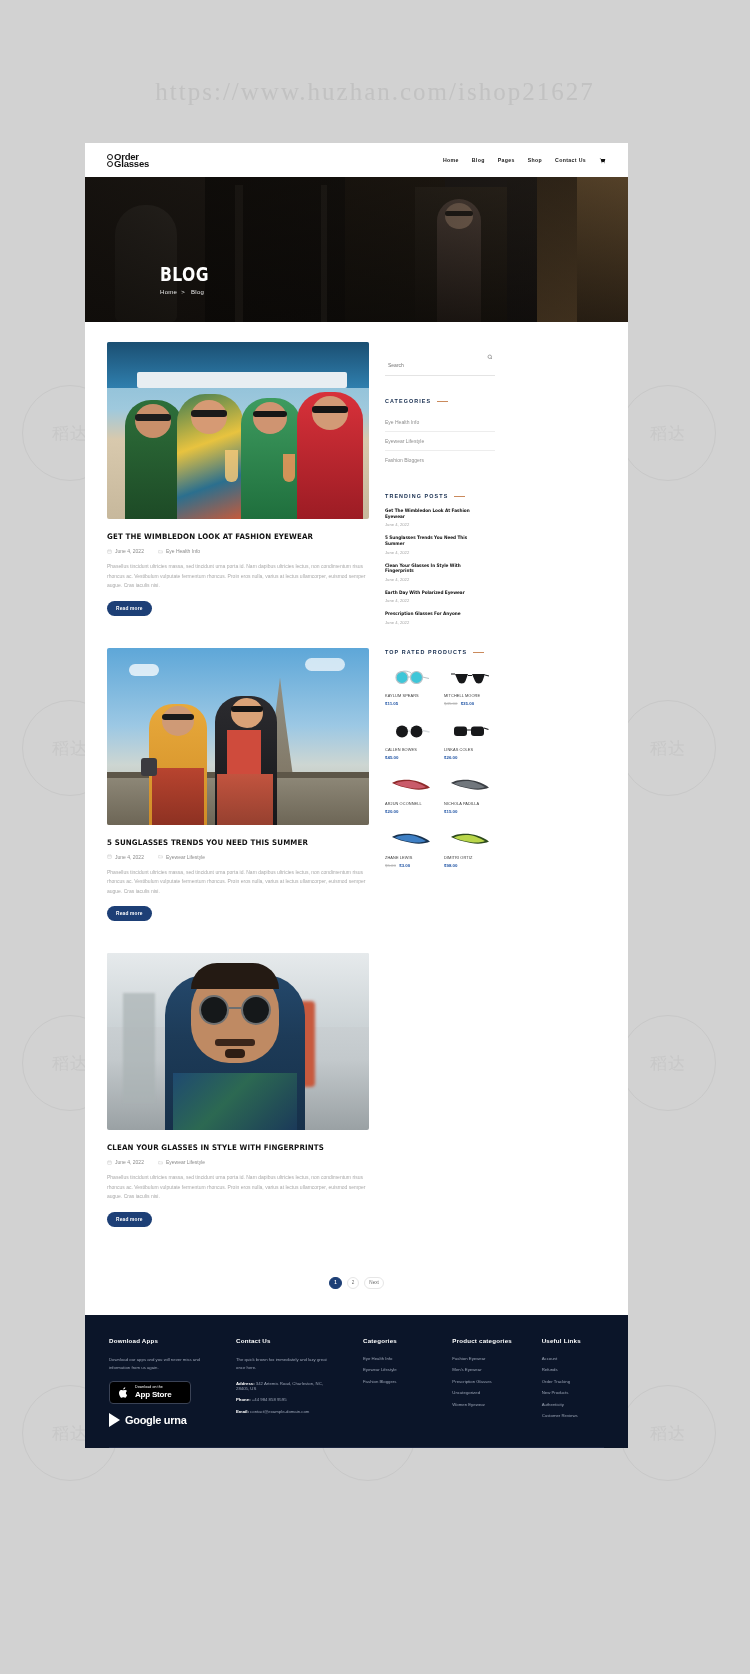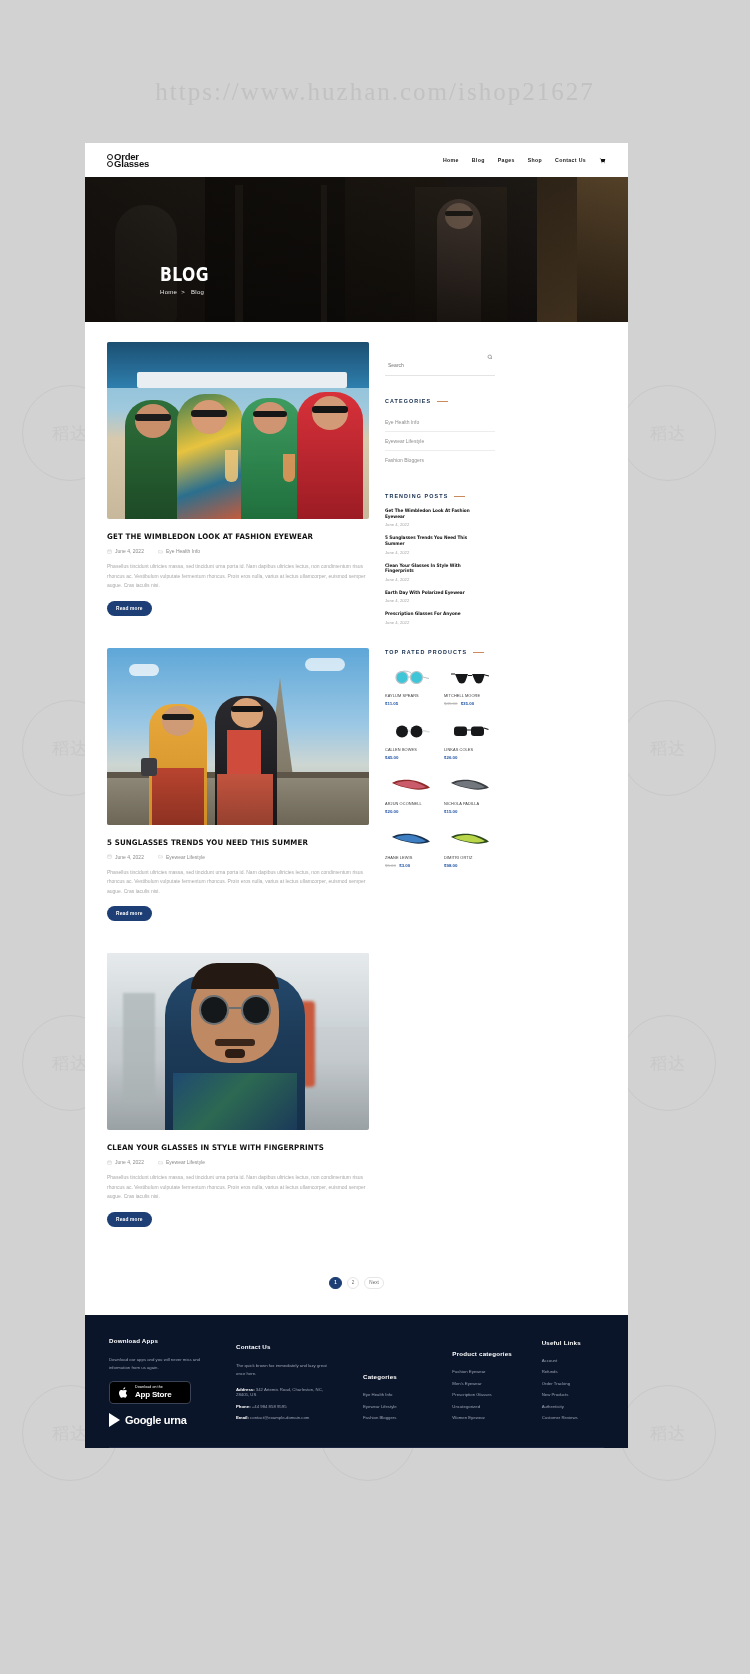--- a/index.html
+++ b/index.html
@@ -147,21 +147,21 @@
   .pager { display: flex; justify-content: center; gap: 5px; padding: 18px 0 26px; }
   .pg {
     min-width: 12px; height: 12px; border-radius: 6px; display: flex;
     align-items: center; justify-content: center; font-size: 4.6px;
     color: #6c6c6c; background: #fff; border: 1px solid #e6e6e6; padding: 0 4px; cursor: pointer;
   }
   .pg.active { background: #1d3f76; color: #fff; border-color: #1d3f76; font-weight: 700; }
 
   
   .ftr { background: #0b1529; padding: 22px 24px 0 24px; }
-  .ftr-cols { display: flex; gap: 27px; align-items: flex-end; }
+  .ftr-cols { display: flex; gap: 27px; }
   .fc { flex: 1; }
   .fc.c1 { width: 100px; flex: none; }
   .fc.c2 { width: 100px; flex: none; }
   .fc-h { font-size: 6.2px; font-weight: 700; color: #fff; margin-bottom: 11px; letter-spacing: .2px; line-height: 1.35; }
   .fc-p { font-size: 4.3px; color: #9aa3b4; line-height: 8px; margin-bottom: 9px; }
   .fc-li { font-size: 4.3px; color: #9aa3b4; margin-bottom: 6.5px; cursor: pointer; }
   .fc-li b { color: #fff; font-weight: 700; }
   .store-btn {
     width: 82px; height: 23px; background: #000; border: 1px solid #3a4255;
     border-radius: 4px; display: flex; align-items: center; gap: 5px;

